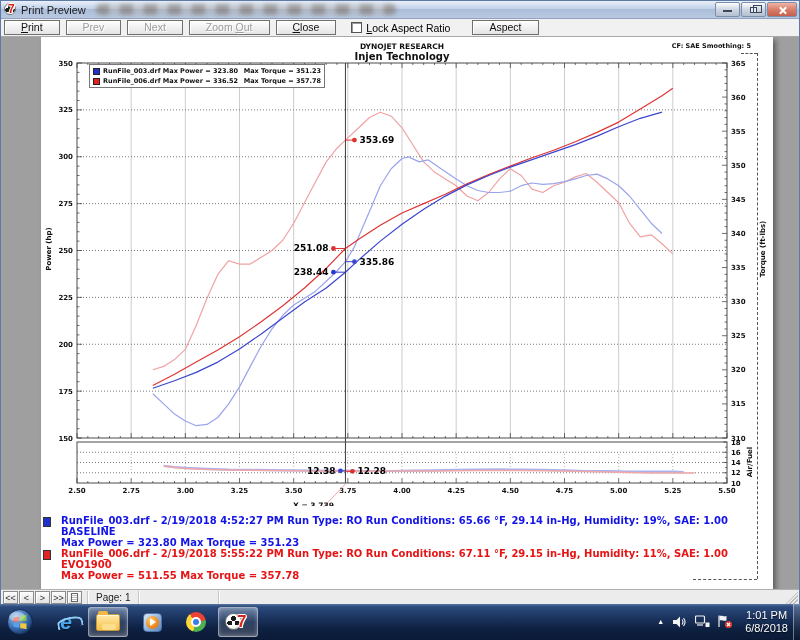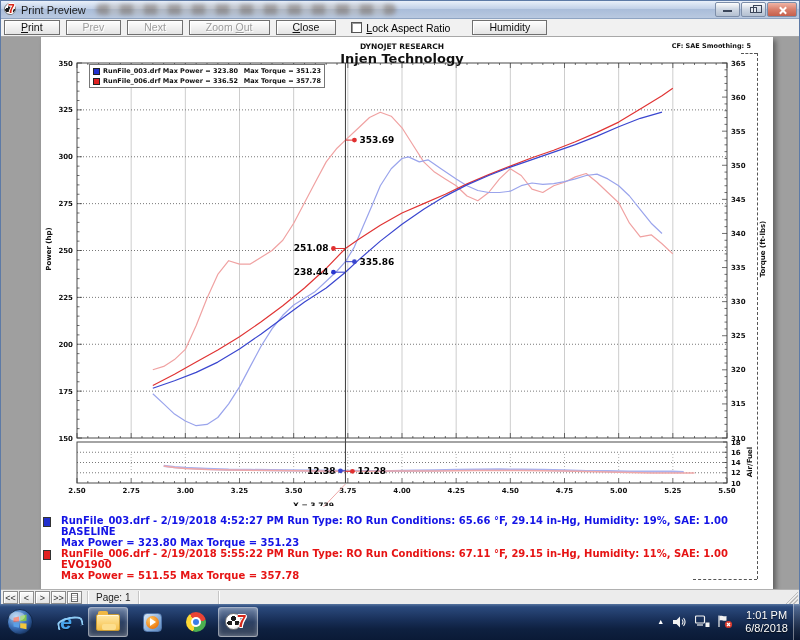--- a/index.html
+++ b/index.html
@@ -39,21 +39,21 @@
   u { text-decoration:underline; }
   
   .preview { position:relative; height:552px; background:#9f9f9f; overflow:hidden; }
   .page { position:absolute; left:40px; top:0; width:732px; height:552px; background:#fff;
           box-shadow:3px 3px 5px rgba(0,0,0,.4); }
   .page * { font-family:"DejaVu Sans", sans-serif; }
   #chart-svg { position:absolute; left:0; top:0; }
   .hdr1 { position:absolute; left:36px; top:5px; width:650px; text-align:center;
           font-size:7.5px; font-weight:bold; color:#111; }
   .hdr2 { position:absolute; left:36px; top:14px; width:650px; text-align:center;
-          font-size:13px; font-weight:bold; color:#111; }
+          font-size:10px; font-weight:bold; color:#111; }
   .hdr-right { position:absolute; right:22px; top:5px; font-size:6.5px; font-weight:bold; color:#111; }
   .legend { position:absolute; left:48px; top:27px; width:236px; border:1px solid #777;
             background:#fff; padding:1px 3px; }
   .lg-row { display:flex; align-items:center; height:10px; }
   .lg-sq { width:7px; height:7px; border:1px solid #222; margin-right:3px; flex:0 0 auto; }
   .lg-txt { font-size:6.5px; font-weight:bold; color:#111; white-space:nowrap; }
   .lg-file { width:152px; }
   .vlabel { position:absolute; font-size:7px; font-weight:bold; color:#111; white-space:nowrap;
             transform:rotate(-90deg); transform-origin:center; }
   .xaxis-title { position:absolute; left:36px; top:459px; width:650px; text-align:center;
@@ -153,21 +153,21 @@
   <div class="toolbar">
     <div class="tbtn"><span></span><u>P</u><span>rint</span></div>
     <div class="tbtn disabled"><span>Prev</span><u></u><span></span></div>
     <div class="tbtn disabled"><span>Next</span><u></u><span></span></div>
     <div class="tbtn disabled"><span>Zoom </span><u>O</u><span>ut</span></div>
     <div class="tbtn"><span></span><u>C</u><span>lose</span></div>
     <div class="chk-wrap">
       <span class="chk"></span>
       <span><u>L</u><span>ock Aspect Ratio</span></span>
     </div>
-    <div class="tbtn" style="margin-left:14px;"><span>Humidity</span></div>
+    <div class="tbtn" style="margin-left:14px;"><span>Aspect</span></div>
   </div>
 
   <div class="preview">
     <div class="page">
       <svg id="chart-svg" width="732" height="552">
           <defs>
             <clipPath id="cm">
               <rect x="36" y="26" width="650" height="375"></rect>
             </clipPath>
             <clipPath id="ca">

